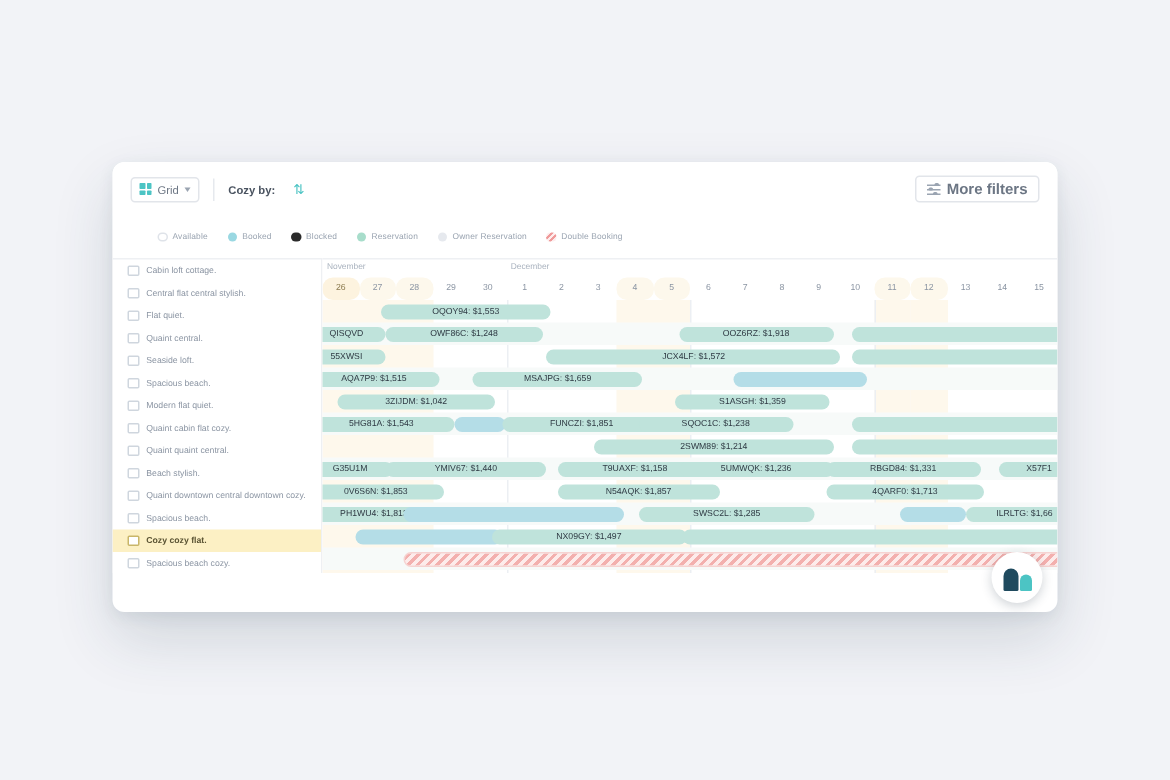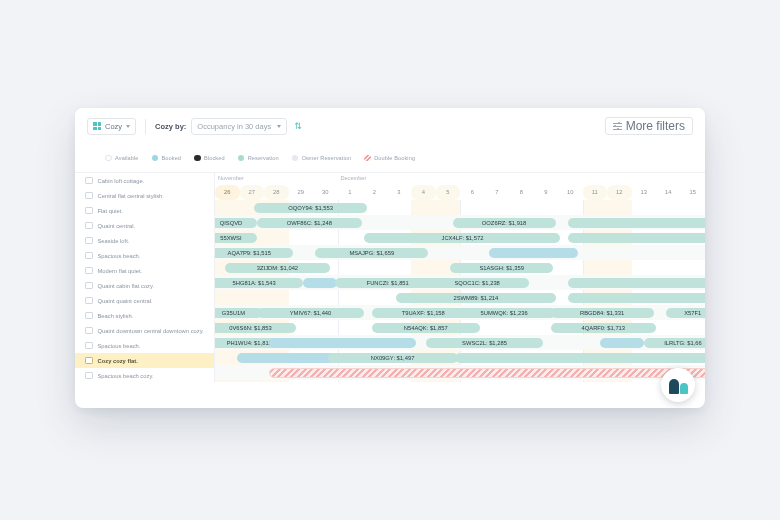--- a/index.html
+++ b/index.html
@@ -48,21 +48,21 @@
     display:flex;align-items:center;justify-content:space-between;
     padding:0 5px;box-sizing:border-box;background:#fff;cursor:pointer;
   }
   .select span{font-size:7.5px;color:#9aa4b1;}
   .sortdir{margin-left:7px;font-size:9px;color:#4cc4c4;cursor:pointer;line-height:1;}
   .spacer{flex:1;}
   .morefilters{
     display:flex;align-items:center;gap:4px;border:1px solid #e2e5ea;border-radius:3px;
     height:18px;padding:0 7px;box-sizing:border-box;background:#fff;cursor:pointer;
   }
-  .morefilters span{font-size:12px;color:#6c7684;}
+  .morefilters span{font-size:10px;color:#6c7684;font-weight:bold;}
   .sliders{width:9px;height:8px;position:relative;}
   .sliders i{position:absolute;left:0;right:0;height:1.2px;background:#9aa4b1;}
   .sliders i:nth-child(1){top:1px;}
   .sliders i:nth-child(2){top:4px;}
   .sliders i:nth-child(3){top:7px;}
   .sliders b{position:absolute;width:2.4px;height:2.4px;border-radius:50%;background:#9aa4b1;}
   .sliders b:nth-of-type(1){top:-.2px;left:5.4px;}
   .sliders b:nth-of-type(2){top:2.8px;left:1.4px;}
   .sliders b:nth-of-type(3){top:5.8px;left:4.4px;}
 
@@ -151,29 +151,25 @@
 
 
     <div class="toolbar">
       <div class="grid-btn">
         <span class="grid-ico">
             <b></b>
             <b></b>
             <b></b>
             <b></b>
           </span>
-        <span class="grid-lbl">Cozy</span>
+        <span class="grid-lbl">Grid</span>
         <span class="caret"></span>
       </div>
       <span class="divider-v"></span>
       <span class="sortlbl">Cozy by:</span>
-      <div class="select">
-        <span>Occupancy in 30 days</span>
-        <span class="caret"></span>
-      </div>
       <span class="sortdir">⇅</span>
       <span class="spacer"></span>
       <div class="morefilters">
         <span class="sliders">
           <i></i>
             <i></i>
             <i></i>
             <b></b>
             <b></b>
             <b></b>

